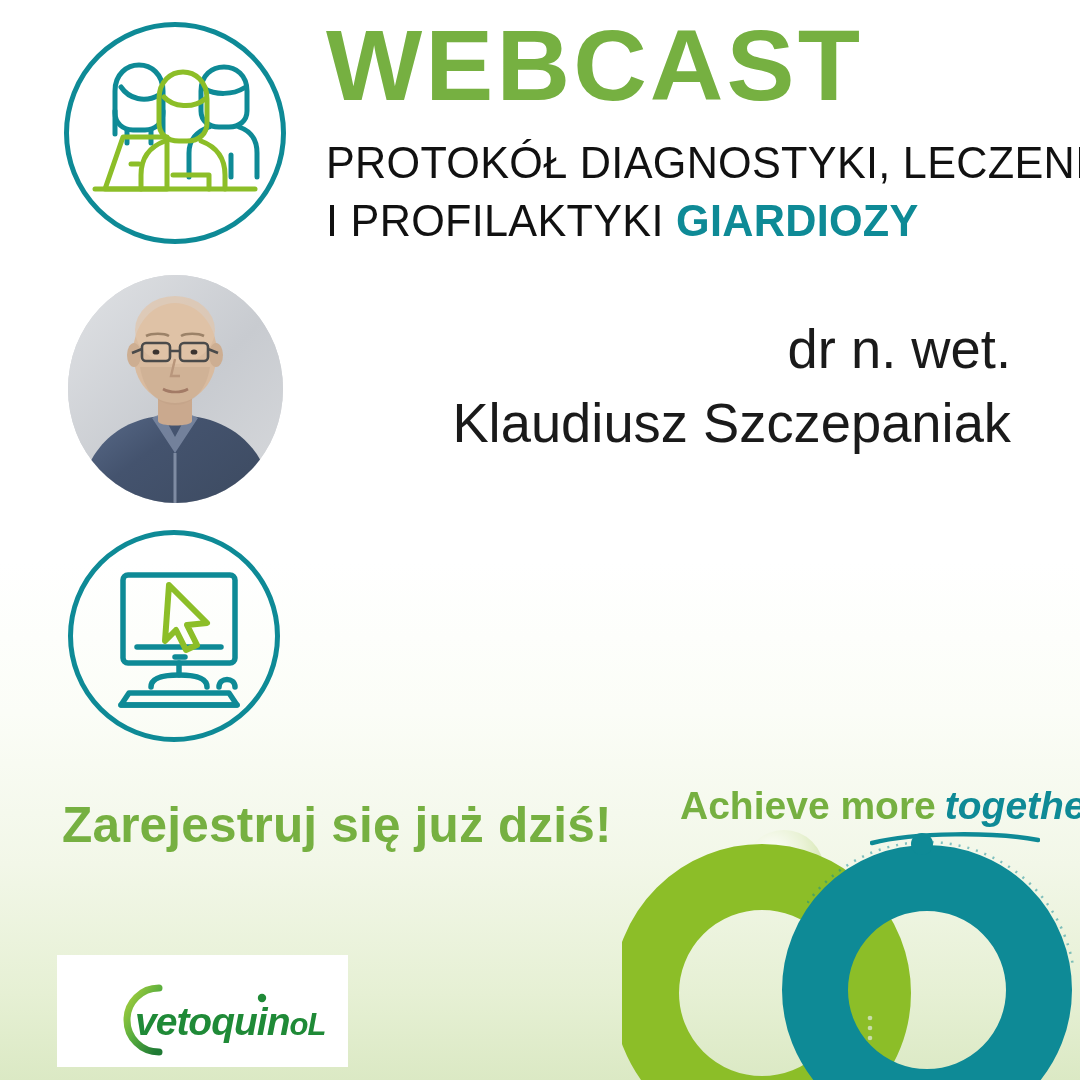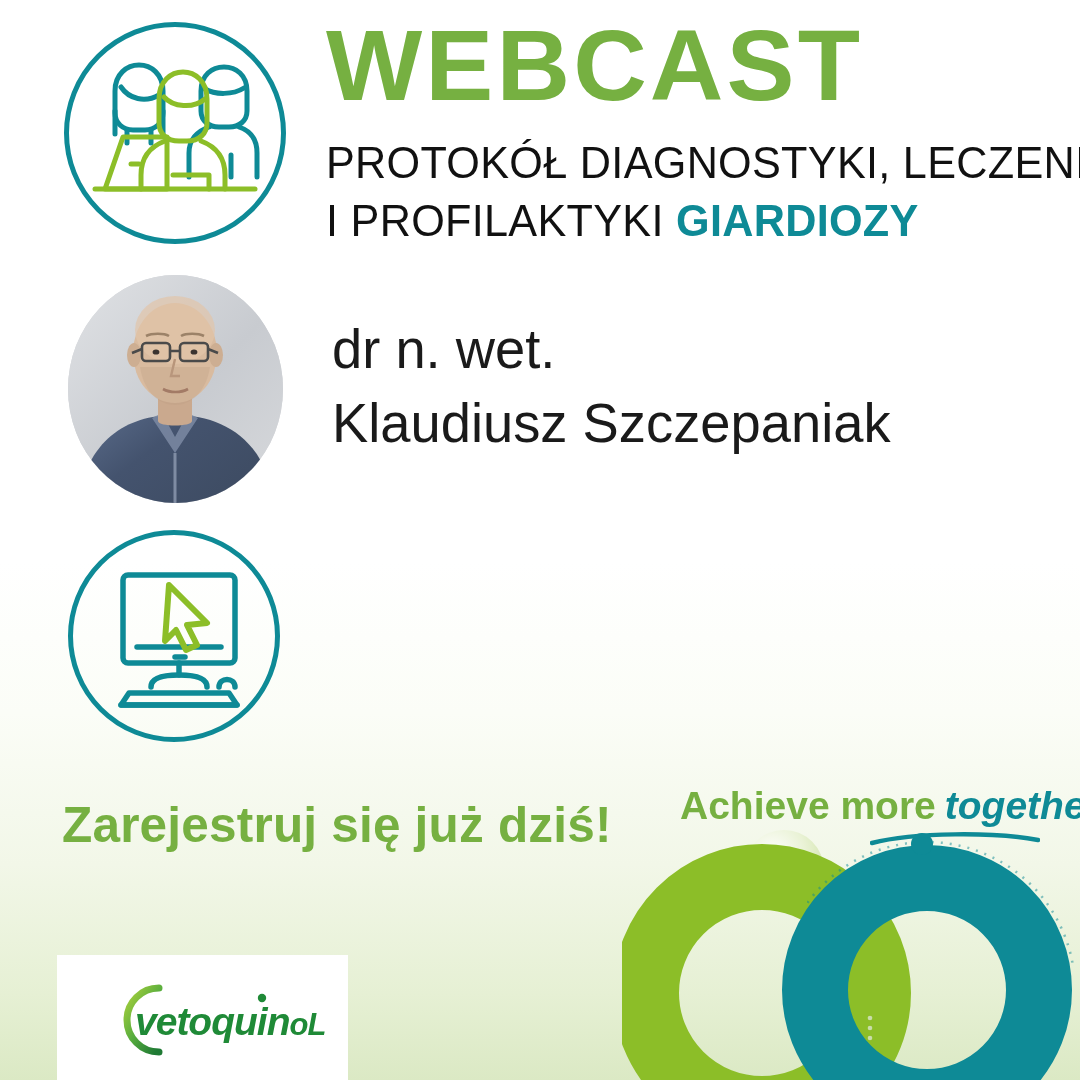--- a/index.html
+++ b/index.html
@@ -105,20 +105,21 @@
     overflow: hidden;
     background: linear-gradient(135deg, #d9dadd 0%, #c9ccd1 50%, #dcdde0 100%);
   }
   #speaker-photo svg { display: block; width: 100%; height: 100%; }
 
   #speaker-text {
     position: absolute;
     left: 332px;
     top: 312px;
     width: 700px;
+    text-align: right;
   }
   .speaker-line {
     font-family: "Liberation Sans Narrow", "Liberation Sans", sans-serif;
     font-size: 56px;
     color: #1a1a1a;
     line-height: 1.32;
     white-space: nowrap;
     transform: scaleX(0.97);
     transform-origin: left center;
   }
@@ -198,21 +199,21 @@
     width: 170px;
     height: 18px;
   }
 
   
   #logo-card {
     position: absolute;
     left: 57px;
     top: 955px;
     width: 291px;
-    height: 125px;
+    height: 112px;
     background: #ffffff;
   }
   #logo-mark {
     position: absolute;
     left: 45px;
     top: 20px;
     width: 240px;
     height: 90px;
   }
 </style>

